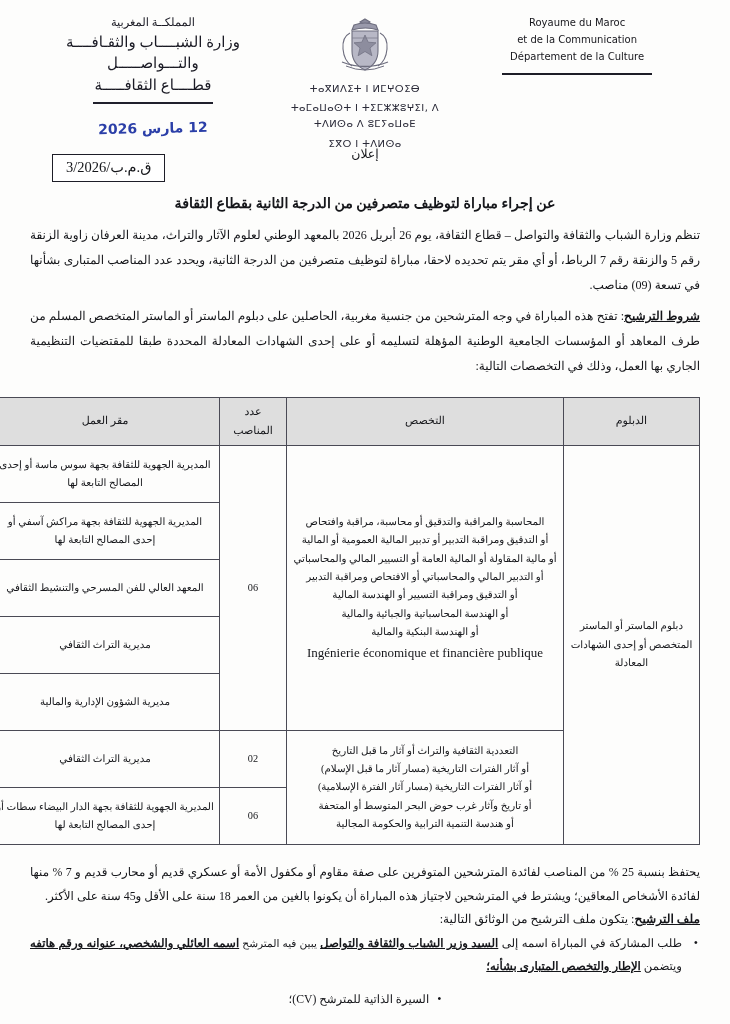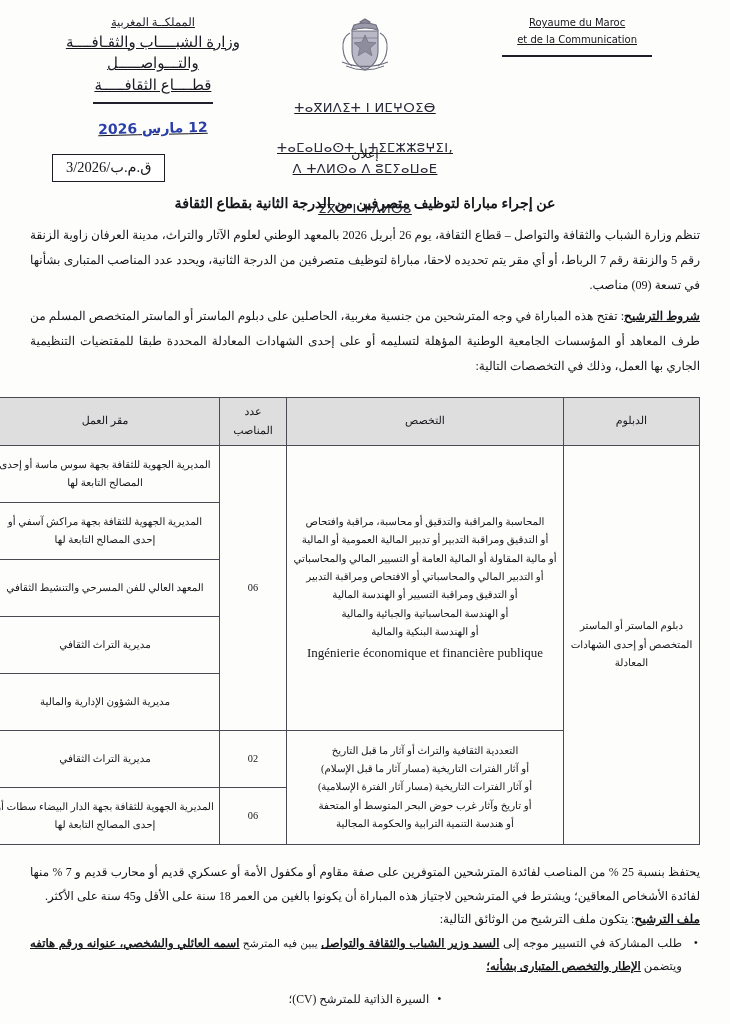--- a/index.html
+++ b/index.html
@@ -19,21 +19,20 @@
     padding:14px 30px 0 30px;
     background:#fdfdfc;
   }
   
   .header{
     display:flex;
     flex-direction:row-reverse;
     align-items:flex-start;
     justify-content:space-between;
     height:118px;
-    text-decoration:underline;
   }
   .hdr-col{width:248px;}
   .hdr-ar{
     text-align:center;
     direction:rtl;
     color:#1a1a24;
     line-height:1.45;
   }
   .hdr-ar .l1{font-size:11.5px;letter-spacing:.5px;}
   .hdr-ar .l2{font-size:15px;letter-spacing:3.2px;margin-top:1px;}
@@ -64,25 +63,25 @@
   .fr-rule{width:150px;height:2px;background:#1d1d27;margin:7px auto 0 auto;}
   .hdr-center{
     width:180px;
     text-align:center;
     padding-top:2px;
   }
   .emblem{margin:0 auto;display:block;}
   .tifinagh{
     direction:ltr;
     font-family:"DejaVu Sans",sans-serif;
-    font-size:13px;
+    font-size:10px;
     line-height:1.62;
     color:#2a2a38;
     letter-spacing:.4px;
-    margin-top:19px;
+    margin-top:3px;
   }
   
   .refrow{
     position:relative;
     height:52px;
     margin-top:2px;
   }
   .refbox{
     position:absolute;
     left:22px;top:20px;
@@ -242,20 +241,21 @@
         </g>
       </svg>
       <div class="tifinagh">ⵜⴰⴳⵍⴷⵉⵜ ⵏ ⵍⵎⵖⵔⵉⴱ</div>
       <div class="tifinagh">ⵜⴰⵎⴰⵡⴰⵙⵜ ⵏ ⵜⵉⵎⵣⵣⵓⵖⵉⵏ, ⴷ ⵜⴷⵍⵙⴰ ⴷ ⵓⵎⵢⴰⵡⴰⴹ</div>
       <div class="tifinagh">ⵉⴳⵔ ⵏ ⵜⴷⵍⵙⴰ</div>
     </div>
 
     <div class="hdr-col hdr-fr">
       <div>Royaume du Maroc</div>
       <div>et de la Communication</div>
+      <div>Département de la Culture</div>
       <div class="fr-rule"></div>
     </div>
   </div>
 
   <div class="refrow">
     <div class="refbox">3/ق.م.ب/2026</div>
     <div class="annonce">إعلان</div>
   </div>
 
   <div class="title2">عن إجراء مباراة لتوظيف متصرفين من الدرجة الثانية بقطاع الثقافة</div>
@@ -327,18 +327,18 @@
     </tbody>
   </table>
 
   <div class="after">يحتفظ بنسبة 25 % من المناصب لفائدة المترشحين المتوفرين على صفة مقاوم أو مكفول الأمة أو عسكري قديم أو محارب قديم و 7 % منها لفائدة الأشخاص المعاقين؛ ويشترط في المترشحين لاجتياز هذه المباراة أن يكونوا بالغين من العمر 18 سنة على الأقل و45 سنة على الأكثر.</div>
 
   <div class="doslabel">
     <span class="lbl">ملف الترشيح</span><span>: يتكون ملف الترشيح من الوثائق التالية:</span>
   </div>
 
   <ul class="docs">
-    <li id="doc0"><span>طلب المشاركة في التسيير موجه إلى </span><span class="b u">السيد وزير الشباب والثقافة والتواصل</span><span class="small"> يبين فيه المترشح </span><span class="b u">اسمه العائلي والشخصي، عنوانه ورقم هاتفه</span><span> ويتضمن </span><span class="b u">الإطار والتخصص المتبارى بشأنه؛</span></li>
+    <li id="doc0"><span>طلب المشاركة في المباراة اسمه إلى </span><span class="b u">السيد وزير الشباب والثقافة والتواصل</span><span class="small"> يبين فيه المترشح </span><span class="b u">اسمه العائلي والشخصي، عنوانه ورقم هاتفه</span><span> ويتضمن </span><span class="b u">الإطار والتخصص المتبارى بشأنه؛</span></li>
     <li class="center" id="doc1"><span>السيرة الذاتية للمترشح (CV)؛</span></li>
     <li class="center" id="doc2"></li>
   </ul>
 
 </div>
 
 </body></html>

